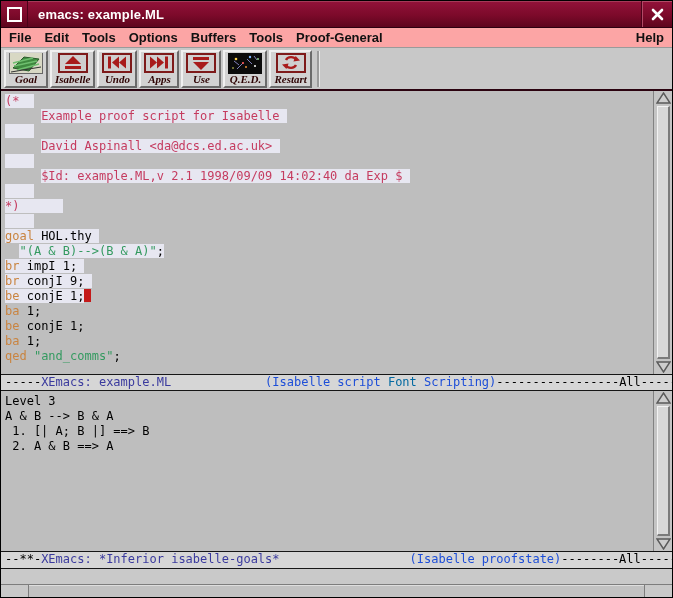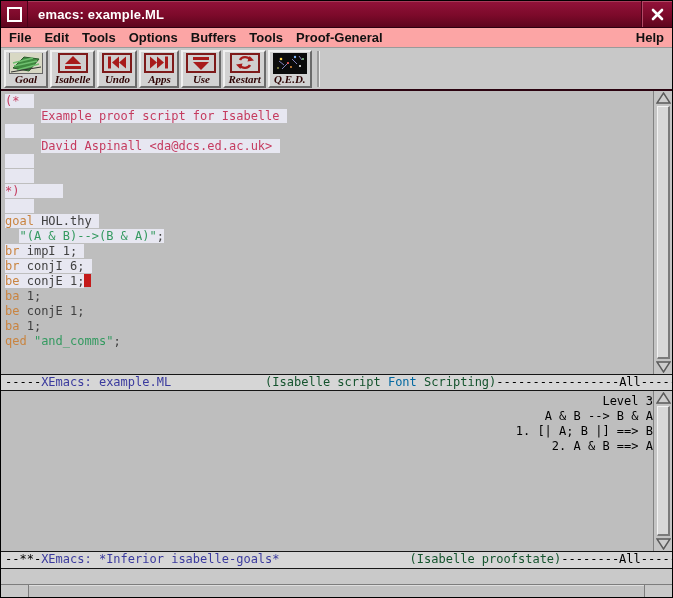--- a/index.html
+++ b/index.html
@@ -54,28 +54,28 @@
   }
   .icon-box{
     width:30px;height:20px;box-sizing:border-box;border:2px solid #7E1A1A;background:#CFCFCF;
     display:flex;align-items:center;justify-content:center;
   }
   .icon-pic{width:34px;height:22px;display:flex;align-items:center;justify-content:center;overflow:hidden;}
   .tool-sep{width:2px;height:36px;background:#9a9a9a;border-right:1px solid #E8E8E8;margin:0 3px;}
   
   .bufferwrap{display:flex;background:#BEBEBE;}
   .bufferwrap.script{height:283px;flex:0 0 283px;}
-  .bufferwrap.goals{height:160px;flex:0 0 160px;text-align:right;}
+  .bufferwrap.goals{height:160px;flex:0 0 160px;}
   .buffer{flex:1;overflow:hidden;padding:3px 0 0 4px;}
   .bline{height:15px;line-height:15px;white-space:pre;font-family:"DejaVu Sans Mono",monospace;font-size:12px;}
   .hl{background:#E7E7F1;}
   .tok-comment{color:#C53B5F;}
   .tok-keyword{color:#C98440;}
   .tok-string{color:#349A60;}
-  .tok-plain{color:#404040;}
+  .tok-plain{color:#000000;}
   .cursor{display:inline-block;width:7px;height:13px;background:#C41A1A;vertical-align:-2px;}
   .goal-line{color:#000;}
   
   .scrollbar{
     width:19px;flex:0 0 19px;background:#C4C4C4;border-left:1px solid #828282;
     display:flex;flex-direction:column;align-items:center;box-sizing:border-box;
   }
   .sb-arrow{flex:0 0 14px;height:14px;display:flex;align-items:center;justify-content:center;}
   .sb-thumb{
     flex:1;width:13px;background:#D8D8D8;margin:1px 0;
@@ -85,21 +85,21 @@
   
   .modeline{
     flex:0 0 17px;height:17px;box-sizing:border-box;background:#D6D6D6;
     border-top:1px solid #161616;border-bottom:1px solid #161616;
     font-family:"DejaVu Sans Mono",monospace;font-size:12px;line-height:15px;
     white-space:pre;overflow:hidden;padding-left:4px;
   }
   .modeline.goalsml{flex:0 0 18px;height:18px;}
   .ml-dash{color:#000;}
   .ml-buffer{color:#3A3A9E;}
-  .ml-mode-red{color:#14532d;}
+  .ml-mode-red{color:#1d4ed8;}
   .ml-mode-green{color:#0369a1;}
   
   .minibuffer{flex:0 0 15px;background:#C9C9C9;}
   .hscroll{
     flex:1;background:#BDBDBD;border-top:1px solid #7d7d7d;display:flex;box-sizing:border-box;
   }
   .hs-left,.hs-right{flex:0 0 28px;background:#C9C9C9;box-sizing:border-box;}
   .hs-left{border-right:1px solid #7d7d7d;}
   .hs-right{border-left:1px solid #7d7d7d;}
   .hs-track{flex:1;background:#C2C2C2;box-shadow:inset 0 1px 0 #dedede;}
@@ -176,65 +176,66 @@
         <span class="tool-label">Apps</span>
       </div>
       <div class="tool-btn">
         <span class="icon-box">
           <svg width="20" height="14" viewBox="0 0 20 14">
             <rect x="2" y="1" width="16" height="3" fill="#A81B1B"></rect>
             <polygon points="10,14 18,6 2,6" fill="#A81B1B"></polygon>
           </svg>
         </span>
         <span class="tool-label">Use</span>
-      </div>
-      <div class="tool-btn">
-        <span class="icon-box">
-          <svg width="18" height="15" viewBox="0 0 18 15">
-            <path d="M4 5 A 5.5 4.5 0 0 1 14 4.6" stroke="#A81B1B" stroke-width="2.4" fill="none"></path>
-            <path d="M14 10 A 5.5 4.5 0 0 1 4 10.4" stroke="#A81B1B" stroke-width="2.4" fill="none"></path>
-            <polygon points="13.6,1 18,5.6 11.4,6.6" fill="#A81B1B"></polygon>
-            <polygon points="4.4,14 0,9.4 6.6,8.4" fill="#A81B1B"></polygon>
-          </svg>
-        </span>
-        <span class="tool-label">Restart</span>
       </div>
       <div class="tool-btn">
         <span class="icon-pic">
           <svg width="34" height="22" viewBox="0 0 34 22">
             <rect width="34" height="22" fill="#0B0B0B"></rect>
             <path d="M9 17 L15 11 M19 7 L24 12 M26 4 L29 8 M6 9 L11 13" stroke="#8f8fd0" stroke-width="0.9"></path>
             <circle cx="8" cy="7" r="1.3" fill="#FFD24A"></circle>
             <circle cx="15" cy="11" r="1.1" fill="#FF5A5A"></circle>
             <circle cx="22" cy="5" r="1.2" fill="#7FB8FF"></circle>
             <circle cx="27" cy="14" r="1.0" fill="#FFFFFF"></circle>
             <circle cx="18" cy="15" r="0.9" fill="#FFA040"></circle>
             <circle cx="30" cy="7" r="0.9" fill="#9FE89F"></circle>
             <circle cx="5" cy="16" r="0.8" fill="#E8E86A"></circle>
           </svg>
         </span>
         <span class="tool-label">Q.E.D.</span>
       </div>
+      <div class="tool-btn">
+        <span class="icon-box">
+          <svg width="18" height="15" viewBox="0 0 18 15">
+            <path d="M4 5 A 5.5 4.5 0 0 1 14 4.6" stroke="#A81B1B" stroke-width="2.4" fill="none"></path>
+            <path d="M14 10 A 5.5 4.5 0 0 1 4 10.4" stroke="#A81B1B" stroke-width="2.4" fill="none"></path>
+            <polygon points="13.6,1 18,5.6 11.4,6.6" fill="#A81B1B"></polygon>
+            <polygon points="4.4,14 0,9.4 6.6,8.4" fill="#A81B1B"></polygon>
+          </svg>
+        </span>
+        <span class="tool-label">Restart</span>
+      </div>
       <div class="tool-sep"></div>
     </div>
 
   <div class="bufferwrap script">
     <div class="buffer" id="script-buffer">
         <div class="bline"><span class="hl"><span class="tok-comment">(*  </span></span></div>
         <div class="bline"><span class="tok-plain">     </span><span class="hl"><span class="tok-comment">Example proof script for Isabelle </span></span></div>
         <div class="bline"><span class="hl"><span class="tok-plain">    </span></span></div>
         <div class="bline"><span class="tok-plain">     </span><span class="hl"><span class="tok-comment">David Aspinall &lt;da@dcs.ed.ac.uk&gt; </span></span></div>
         <div class="bline"><span class="hl"><span class="tok-plain">    </span></span></div>
+        <div class="bline"><span class="tok-plain">     </span><span class="hl"><span class="tok-comment">$Id: example.ML,v 2.1 1998/09/09 14:02:40 da Exp $ </span></span></div>
         <div class="bline"><span class="hl"><span class="tok-plain">    </span></span></div>
         <div class="bline"><span class="hl"><span class="tok-comment">*)      </span></span></div>
         <div class="bline"><span class="hl"><span class="tok-plain">    </span></span></div>
         <div class="bline"><span class="hl"><span class="tok-keyword">goal</span><span class="tok-plain"> HOL.thy </span></span></div>
         <div class="bline"><span class="tok-plain">  </span><span class="hl"><span class="tok-string">"(A &amp; B)--&gt;(B &amp; A)"</span><span class="tok-plain">;</span></span></div>
         <div class="bline"><span class="hl"><span class="tok-keyword">br</span><span class="tok-plain"> impI 1; </span></span></div>
-        <div class="bline"><span class="hl"><span class="tok-keyword">br</span><span class="tok-plain"> conjI 6; </span></span></div>
+        <div class="bline"><span class="hl"><span class="tok-keyword">br</span><span class="tok-plain"> conjI 9; </span></span></div>
         <div class="bline"><span class="hl"><span class="tok-keyword">be</span><span class="tok-plain"> conjE 1;</span></span><span class="cursor"></span></div>
         <div class="bline"><span><span class="tok-keyword">ba</span><span class="tok-plain"> 1;</span></span></div>
         <div class="bline"><span><span class="tok-keyword">be</span><span class="tok-plain"> conjE 1;</span></span></div>
         <div class="bline"><span><span class="tok-keyword">ba</span><span class="tok-plain"> 1;</span></span></div>
         <div class="bline"><span><span class="tok-keyword">qed</span><span class="tok-plain"> </span><span class="tok-string">"and_comms"</span><span class="tok-plain">;</span></span></div>
       </div>
     <div class="scrollbar" id="sb-script">
         <div class="sb-arrow">
           <svg width="15" height="12" viewBox="0 0 15 12">
             <polygon points="7.5,1 14,11 1,11" fill="#CDCDCD" stroke="#5a5a5a" stroke-width="1.4"></polygon>

